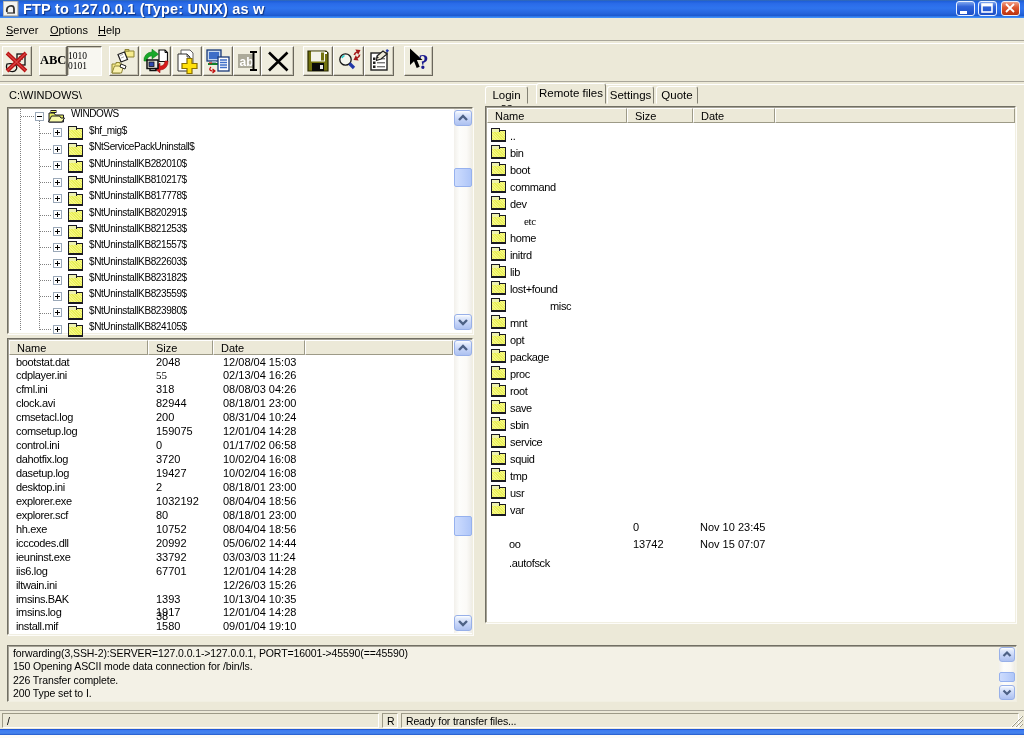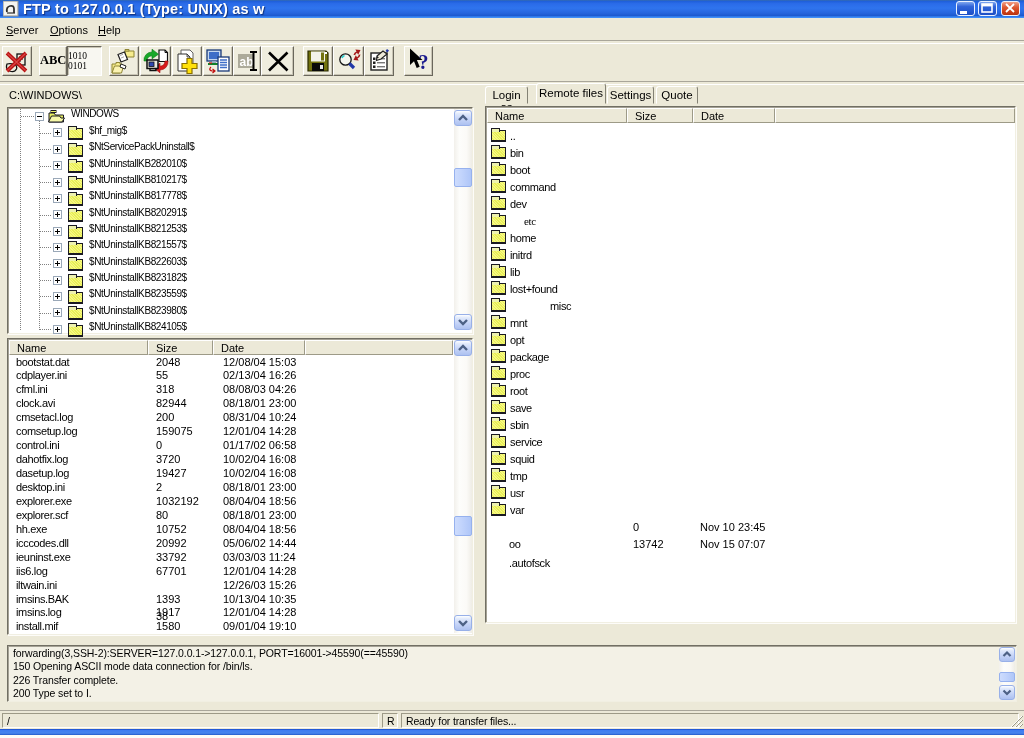--- a/index.html
+++ b/index.html
@@ -291,21 +291,21 @@
 <div class="ab sbthumb" style="left:454px;top:168px;width:18px;height:19px;"></div>
 <div class="ab sunk" style="left:7px;top:338px;width:466px;height:297px;"></div>
 <div class="ab hseg" style="left:9px;top:340px;width:139px;">Name</div>
 <div class="ab hseg" style="left:148px;top:340px;width:65px;">Size</div>
 <div class="ab hseg" style="left:213px;top:340px;width:92px;">Date</div>
 <div class="ab hseg" style="left:305px;top:340px;width:148px;"></div>
 <div class="cell nm" style="left:16px;top:355.5px;">bootstat.dat</div>
 <div class="cell" style="left:156px;top:355.5px;">2048</div>
 <div class="cell" style="left:223px;top:355.5px;">12/08/04 15:03</div>
 <div class="cell nm" style="left:16px;top:369.4px;">cdplayer.ini</div>
-<div class="cell" style="left:156px;top:369.4px;">55</div>
+<div class="cell" style="left:156px;top:369.4px;font-family:Liberation Serif, serif;">55</div>
 <div class="cell" style="left:223px;top:369.4px;">02/13/04 16:26</div>
 <div class="cell nm" style="left:16px;top:383.4px;">cfml.ini</div>
 <div class="cell" style="left:156px;top:383.4px;">318</div>
 <div class="cell" style="left:223px;top:383.4px;">08/08/03 04:26</div>
 <div class="cell nm" style="left:16px;top:397.3px;">clock.avi</div>
 <div class="cell" style="left:156px;top:397.3px;">82944</div>
 <div class="cell" style="left:223px;top:397.3px;">08/18/01 23:00</div>
 <div class="cell nm" style="left:16px;top:411.3px;">cmsetacl.log</div>
 <div class="cell" style="left:156px;top:411.3px;">200</div>
 <div class="cell" style="left:223px;top:411.3px;">08/31/04 10:24</div>

